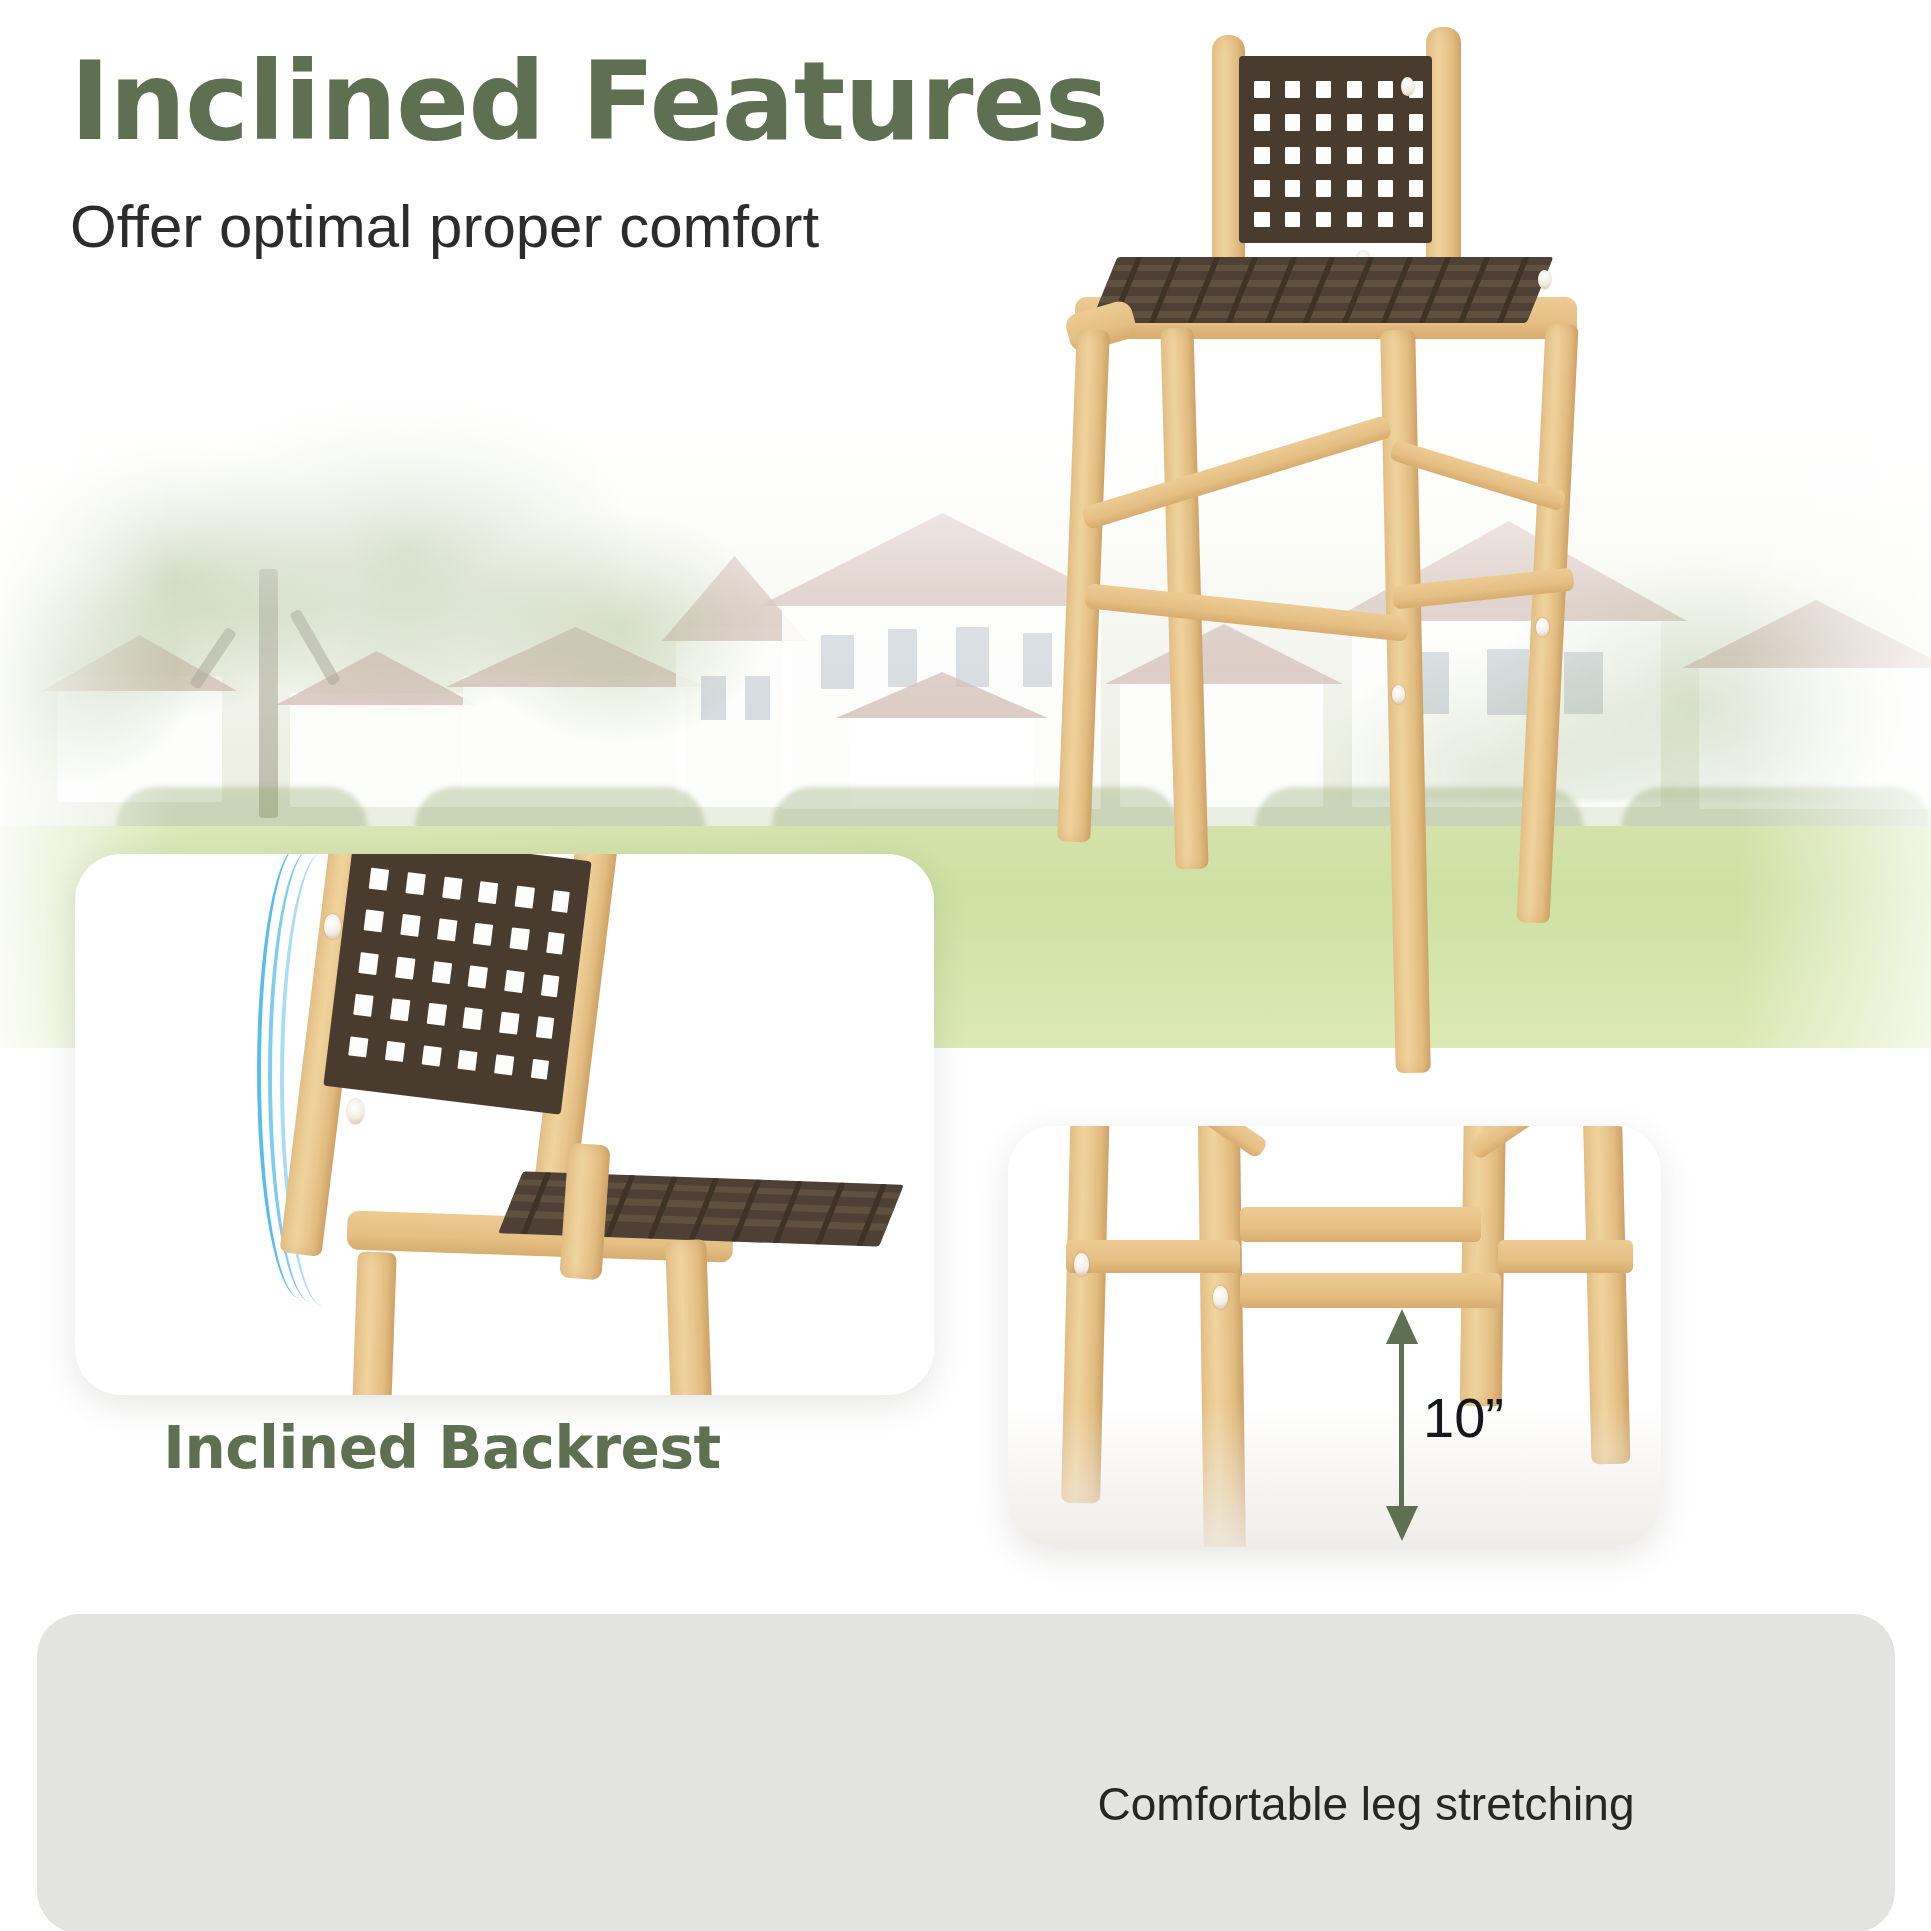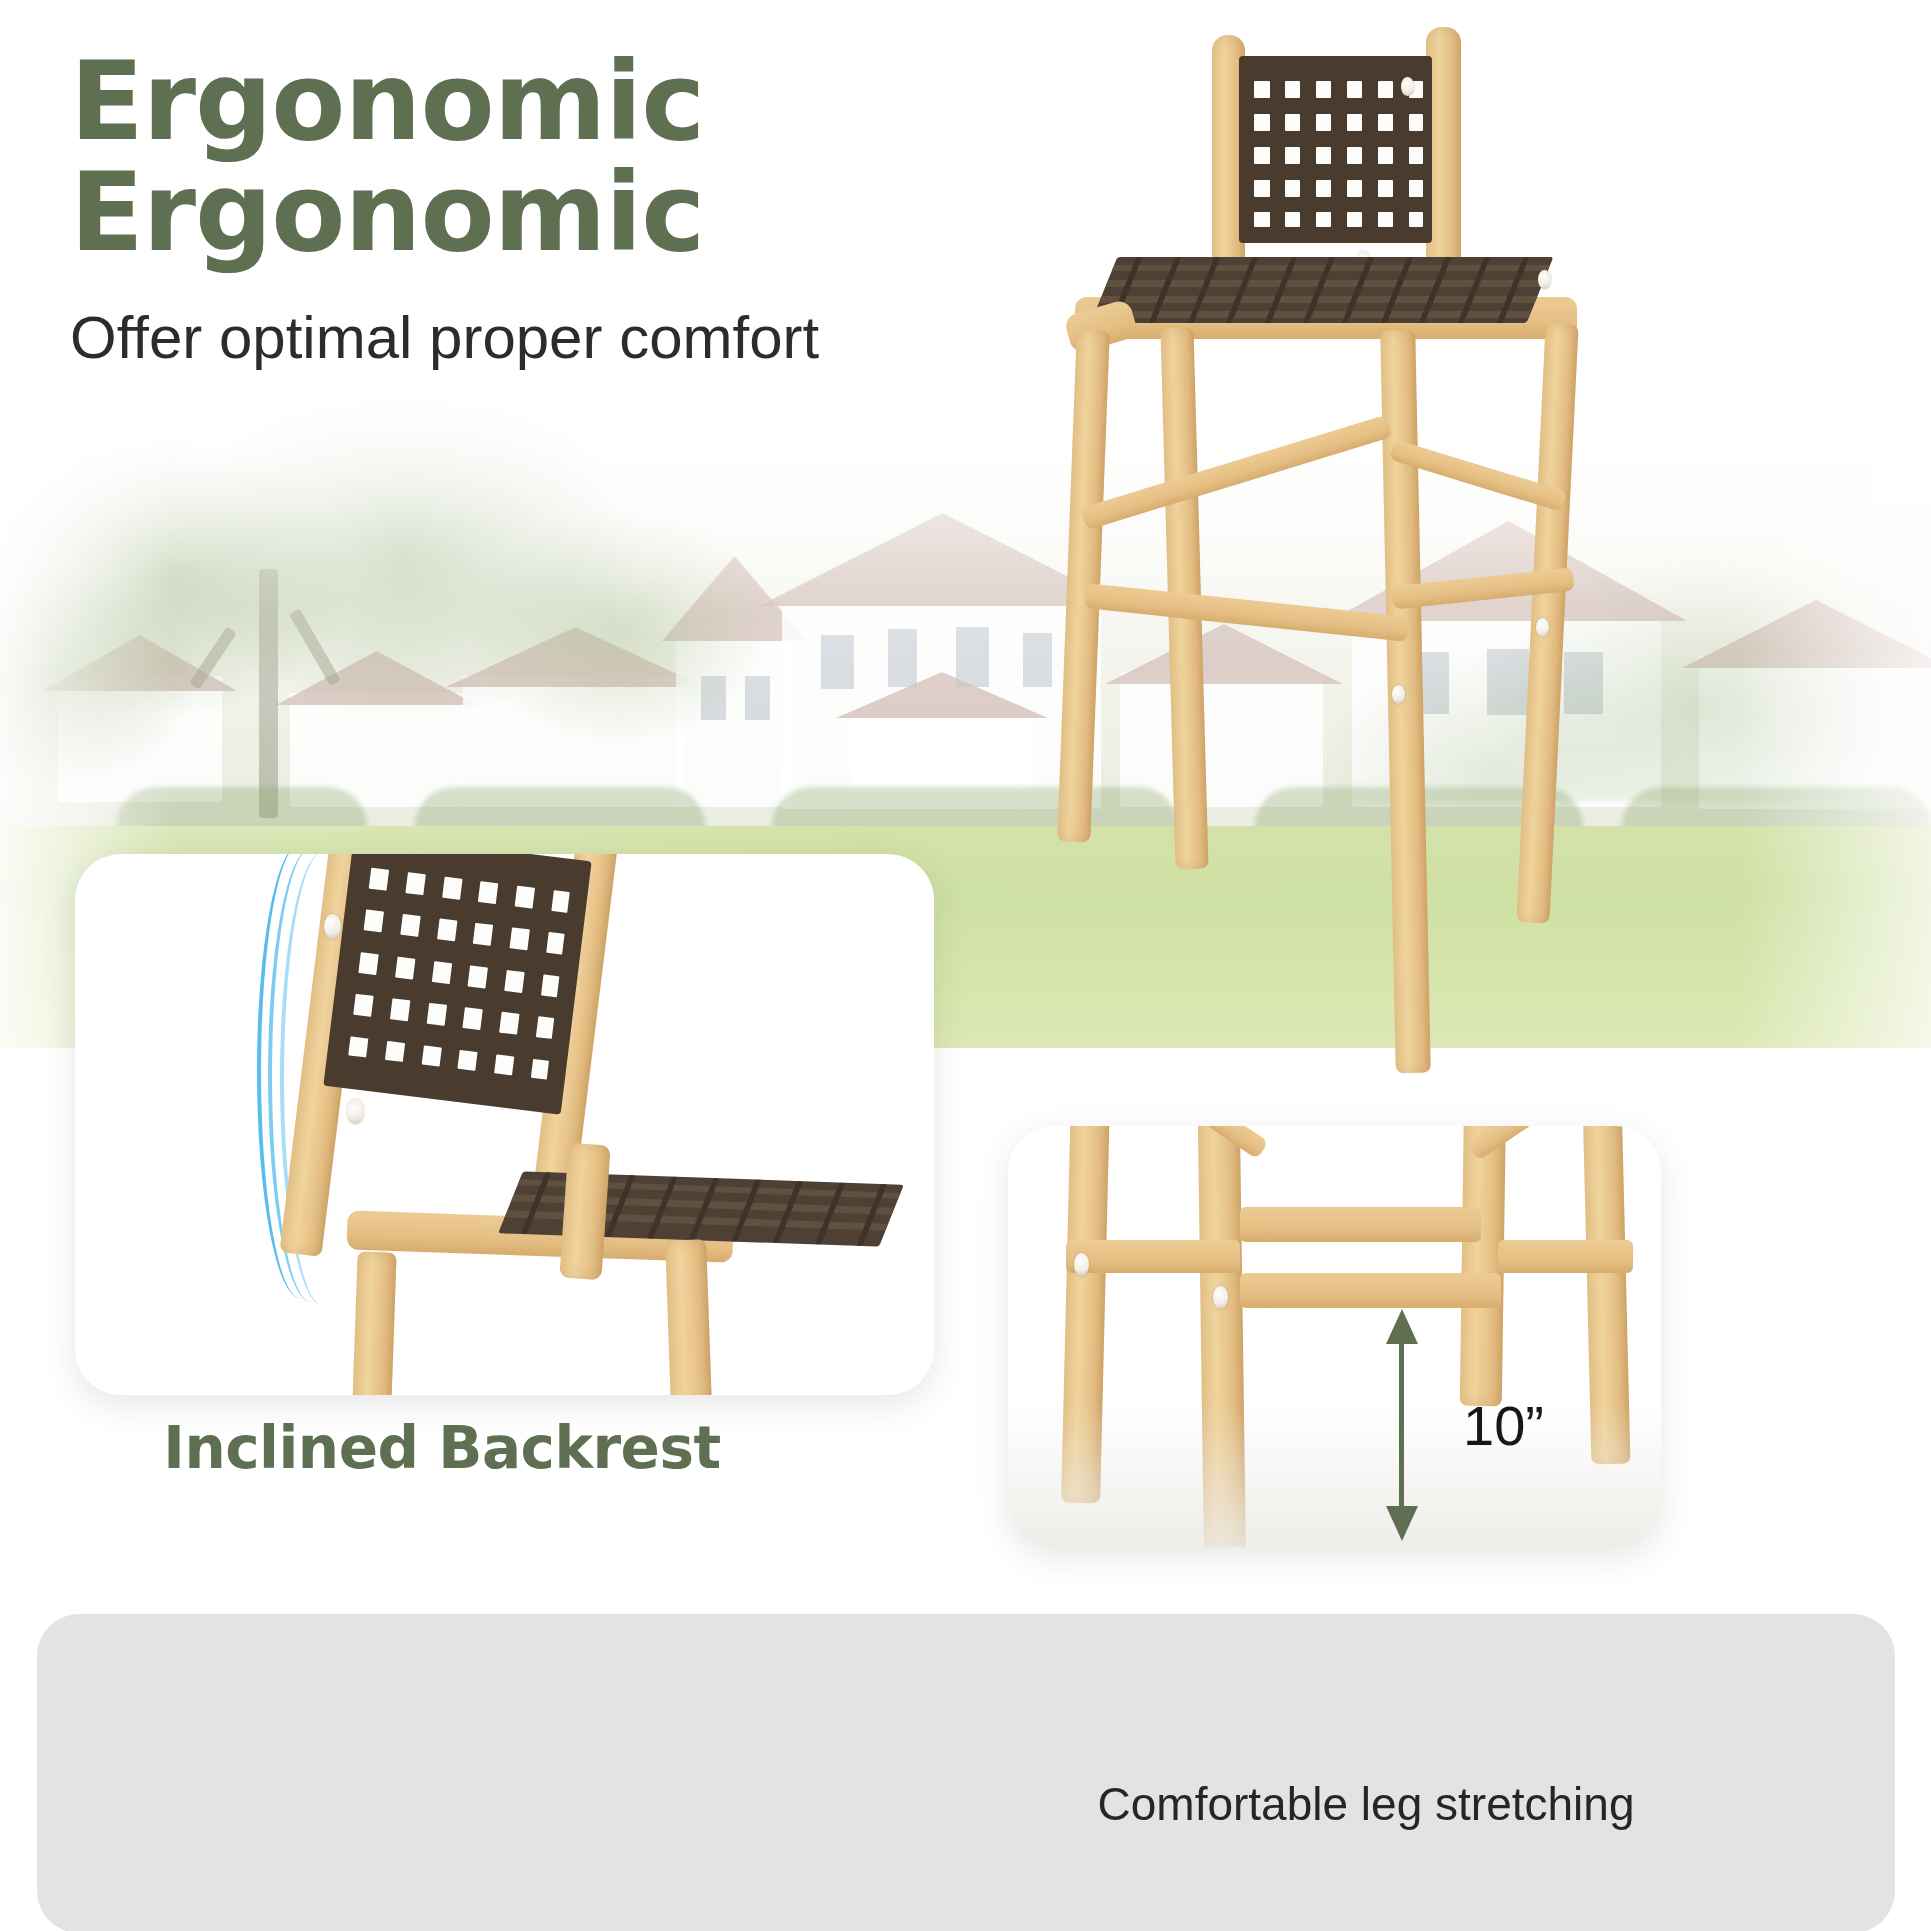--- a/index.html
+++ b/index.html
@@ -102,21 +102,21 @@
   
   .graypanel{position:absolute;left:37px;top:1614px;width:1858px;height:319px;
              background:#e3e4e1;border-radius:42px;z-index:10;}
 </style>
 </head>
 <body>
 
 <div class="stage">
 
   <div class="headline">
-    <h1>Ergonomic Ergonomic</h1>
+    <h1>Inclined Features</h1>
     <div class="sub">Offer optimal proper comfort</div>
   </div>
 
   <div class="photoband">
     <div class="sky"></div>
 
     <div class="house" style="left:58px;top:290px;width:164px;height:126px;"></div>
     <div class="roof g" style="left:42px;top:249px;width:195px;height:56px;"></div>
 
     <div class="house" style="left:290px;top:307px;width:174px;height:114px;"></div>
@@ -333,21 +333,21 @@
 
       <div class="peg" style="left:66px;top:127px;width:14.5px;height:23px;"></div>
       <div class="peg" style="left:205px;top:160px;width:14.5px;height:23px;"></div>
 
       <div style="position:absolute;left:0;bottom:0;width:653px;height:145px;
                   background:linear-gradient(180deg,rgba(238,236,232,0) 0%,rgba(236,234,229,.85) 100%);"></div>
 
       <div class="arrowUp" style="left:378px;top:183px;"></div>
       <div class="dimline" style="left:391px;top:205px;height:183px;"></div>
       <div class="arrowDn" style="left:378px;top:380px;"></div>
-      <div class="dimlabel" style="left:415px;top:267px;margin-left:40px;">10”</div>
+      <div class="dimlabel" style="left:415px;top:259px;">10”</div>
     </div>
   </div>
 
   <div class="cap cap-backrest">
     <div class="t">Inclined Backrest</div>
   </div>
 
   <div class="cap cap-footrest">
     <div class="s">Comfortable leg stretching</div>
   </div>

